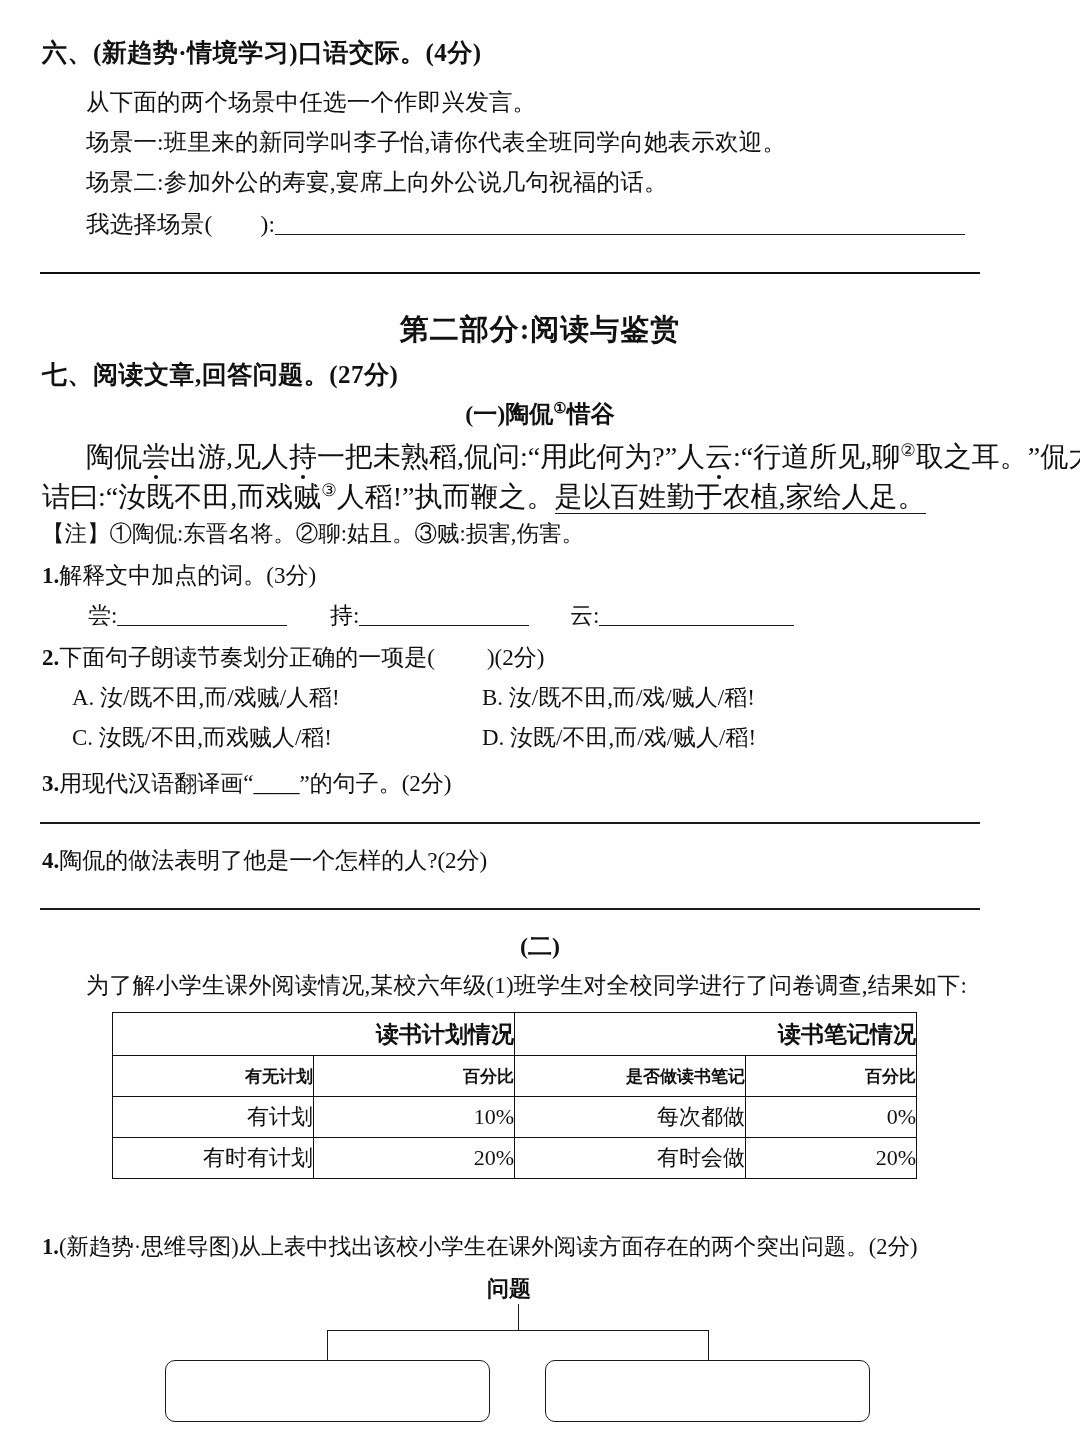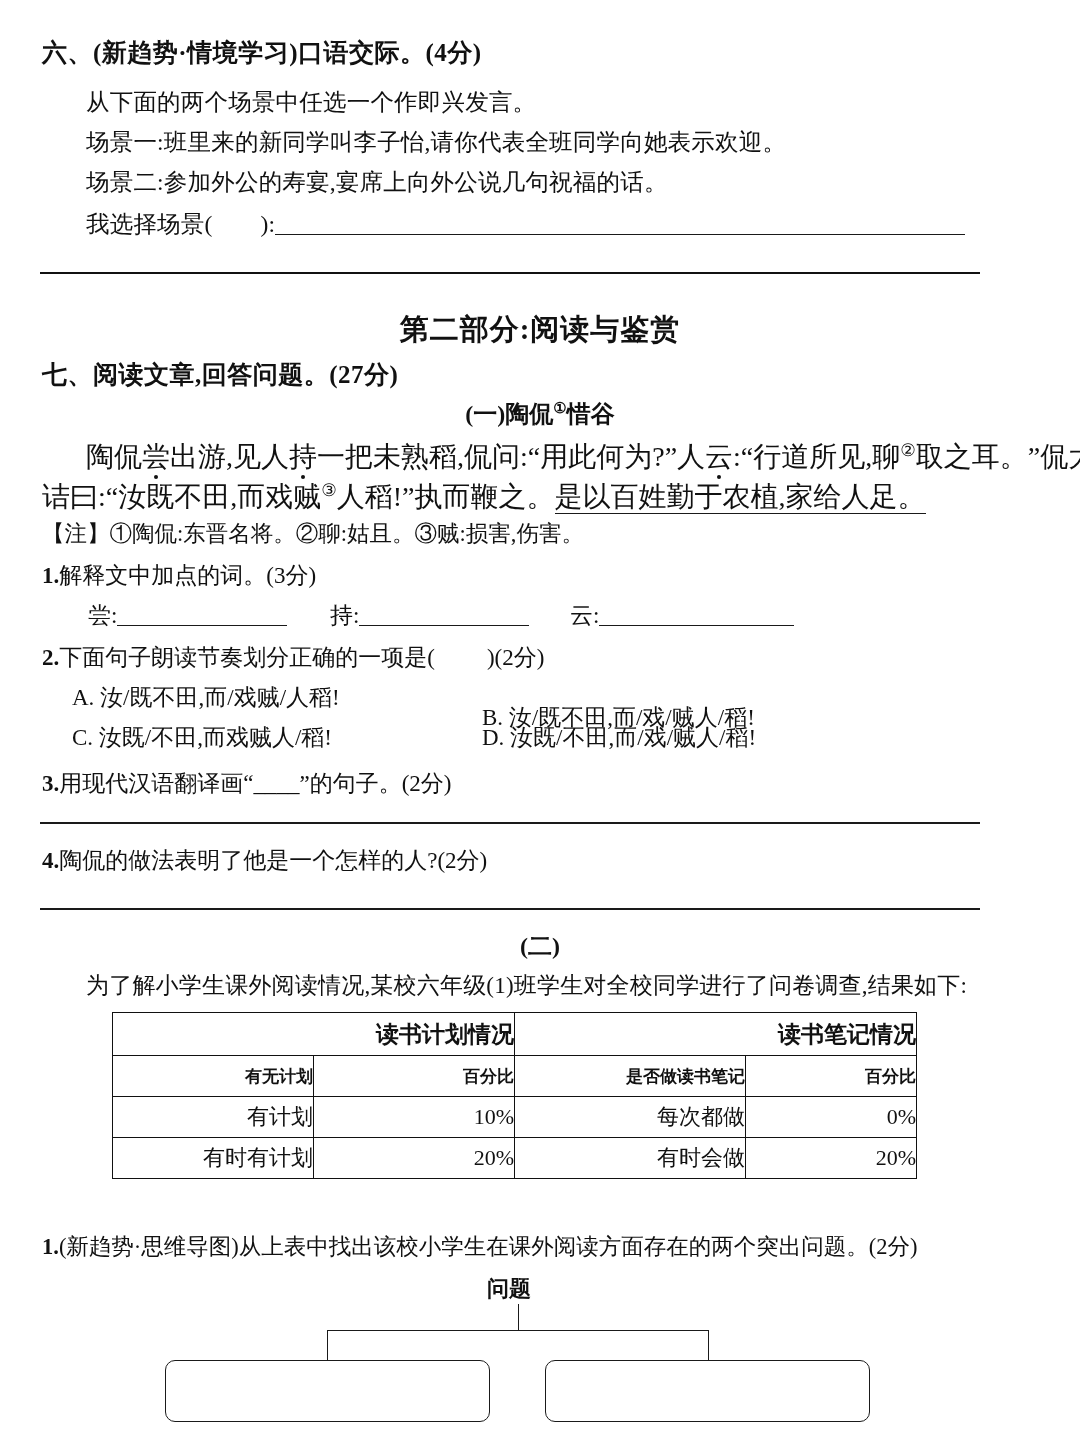--- a/index.html
+++ b/index.html
@@ -230,21 +230,21 @@
   </div>
   <div class="q-line" style="left:570px; top:600px;">
     <span>云:</span><span class="blank-underline" style="width:195px;"></span>
   </div>
 
   <div class="q-line" style="left:42px; top:642px;">
     <span class="q-num">2.</span><span>下面句子朗读节奏划分正确的一项是(</span><span style="display:inline-block;width:52px;"></span><span>)(2分)</span>
   </div>
 
   <div class="choice" style="left:72px; top:682px;">A. 汝/既不田,而/戏贼/人稻!</div>
-  <div class="choice" style="left:482px; top:682px;margin-top:20px;">B. 汝/既不田,而/戏/贼人/稻!</div>
+  <div class="choice" style="left:482px; top:682px;">B. 汝/既不田,而/戏/贼人/稻!</div>
   <div class="choice" style="left:72px; top:722px;">C. 汝既/不田,而戏贼人/稻!</div>
   <div class="choice" style="left:482px; top:722px;">D. 汝既/不田,而/戏/贼人/稻!</div>
 
   <div class="q-line" style="left:42px; top:768px;">
     <span class="q-num">3.</span><span>用现代汉语翻译画“</span><span>____</span><span>”的句子。(2分)</span>
   </div>
   <div class="rule" style="left:40px; top:822px; width:940px;"></div>
 
   <div class="q-line" style="left:42px; top:845px;">
     <span class="q-num">4.</span><span>陶侃的做法表明了他是一个怎样的人?(2分)</span>

